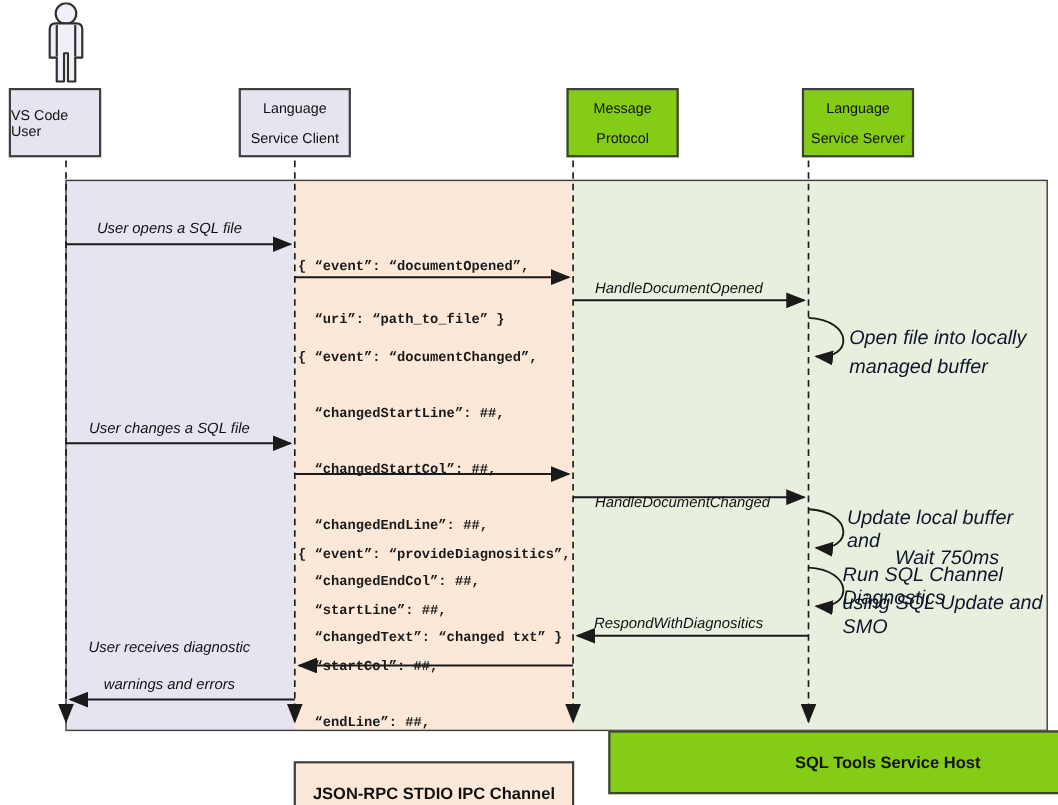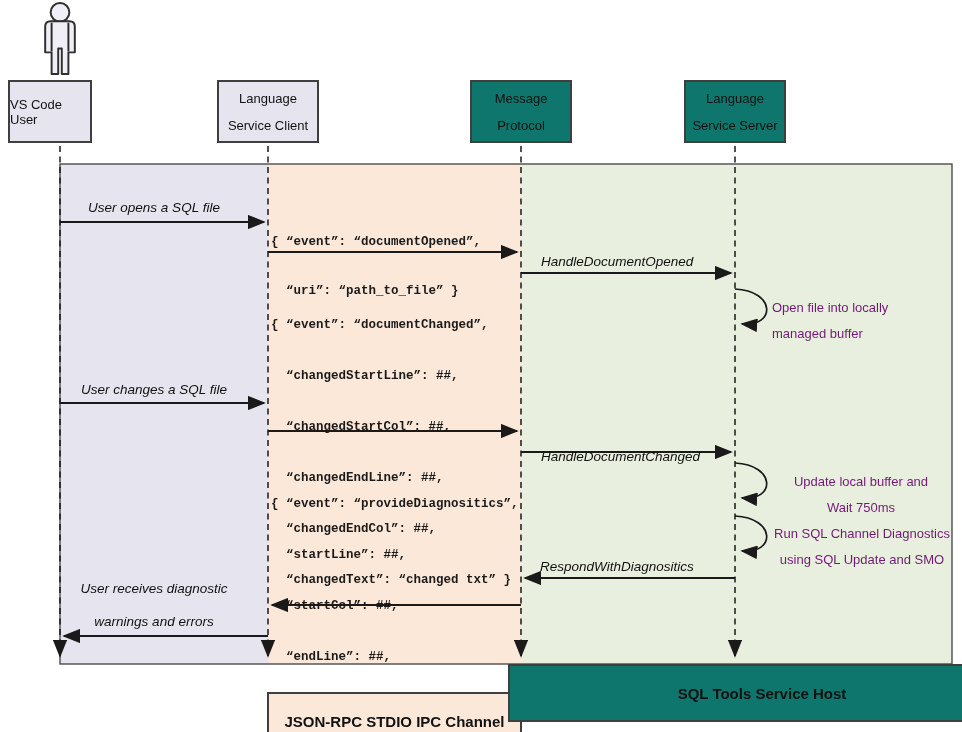--- a/index.html
+++ b/index.html
@@ -13,37 +13,37 @@
   .lane-vscode{left:60px;width:208px;background:#e6e4ef;}
   .lane-ipc{left:268px;width:253px;background:#fce8d9;}
   .lane-host{left:521px;width:431px;background:#e9efde;}
   
   .pbox{
     position:absolute;top:80px;height:63px;box-sizing:border-box;
     border:2px solid #3f3f3f;display:flex;flex-direction:column;gap:12px;
     align-items:center;justify-content:center;font-size:13px;line-height:15px;
   }
   .lav{background:#e6e4ef;}
-  .grn{background:#0f766e;}
+  .grn{background:#84cc16;margin-left:45px;}
   
   .fbox{
     position:absolute;top:664px;height:58px;box-sizing:border-box;
     border:2px solid #3f3f3f;display:flex;align-items:center;justify-content:center;
     font-size:15px;font-weight:bold;
   }
   
   #overlay{position:absolute;left:0;top:0;width:962px;height:732px;pointer-events:none;}
   
   .ilabel{
     position:absolute;font-style:italic;font-size:13.5px;line-height:17px;
     white-space:nowrap;color:#111;
   }
   .ctr{text-align:center;white-space:nowrap;}
   
-  .ann{position:absolute;font-size:13px;color:#701a75;}
+  .ann{position:absolute;font-style:italic;font-size:18px;color:#0f172a;}
   .ann div{height:26px;display:flex;align-items:center;}
   .ann.center div{justify-content:center;}
   
   .payload{
     position:absolute;font-family:"Liberation Mono","DejaVu Sans Mono",monospace;
     font-weight:bold;font-size:12.5px;color:#1a1a1a;white-space:pre;
   }
   .payload div{height:23px;display:flex;align-items:center;}
   .payload.lh21 div{height:21px;}
 </style>

